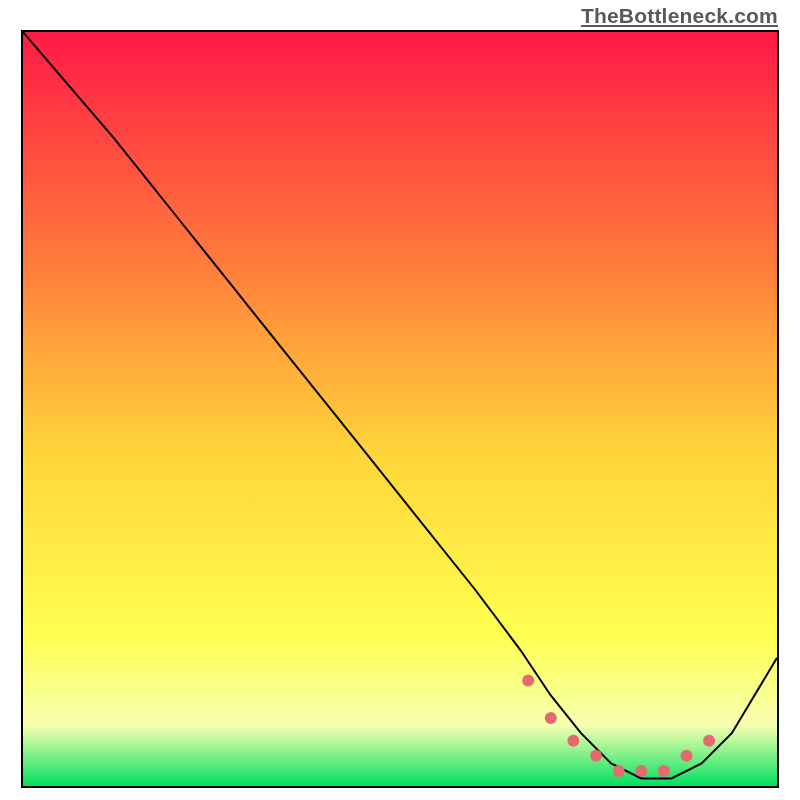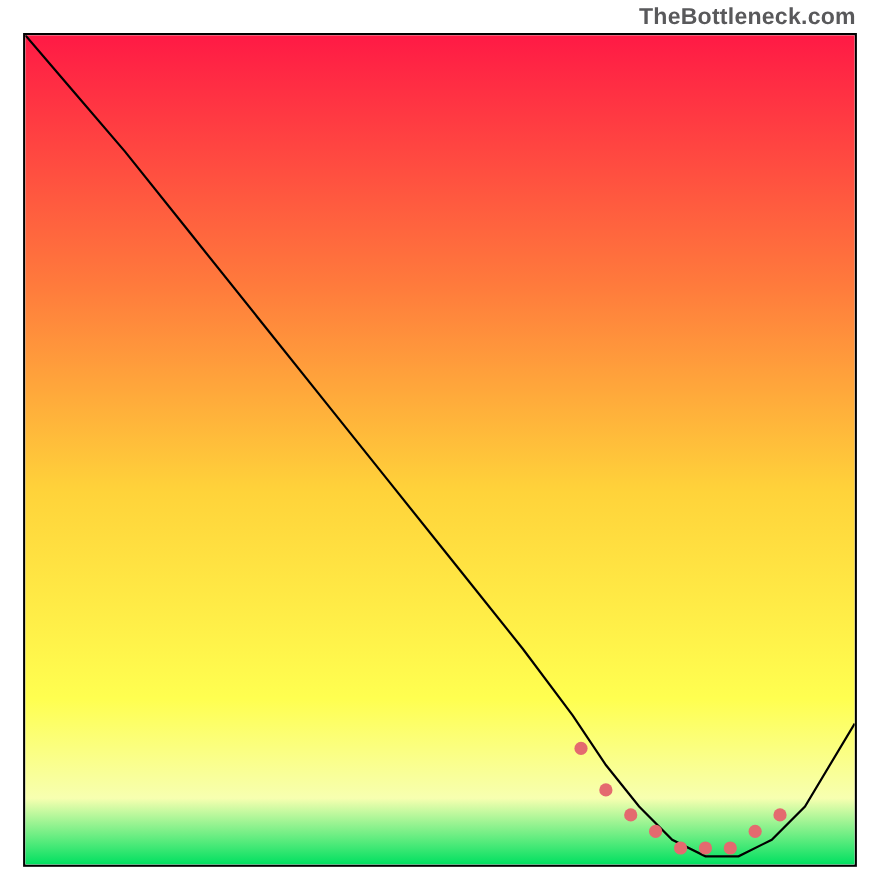--- a/index.html
+++ b/index.html
@@ -12,20 +12,21 @@
     overflow: hidden;
   }
   .attribution {
     position: absolute;
     top: 4px;
     right: 22px;
     font-size: 21px;
     font-weight: bold;
     color: #59595b;
     letter-spacing: 0.2px;
+    text-decoration: underline;
   }
   .plot {
     position: absolute;
     left: 21px;
     top: 30px;
     width: 758px;
     height: 758px;
     border: 2px solid #000000;
     box-sizing: border-box;
   }

